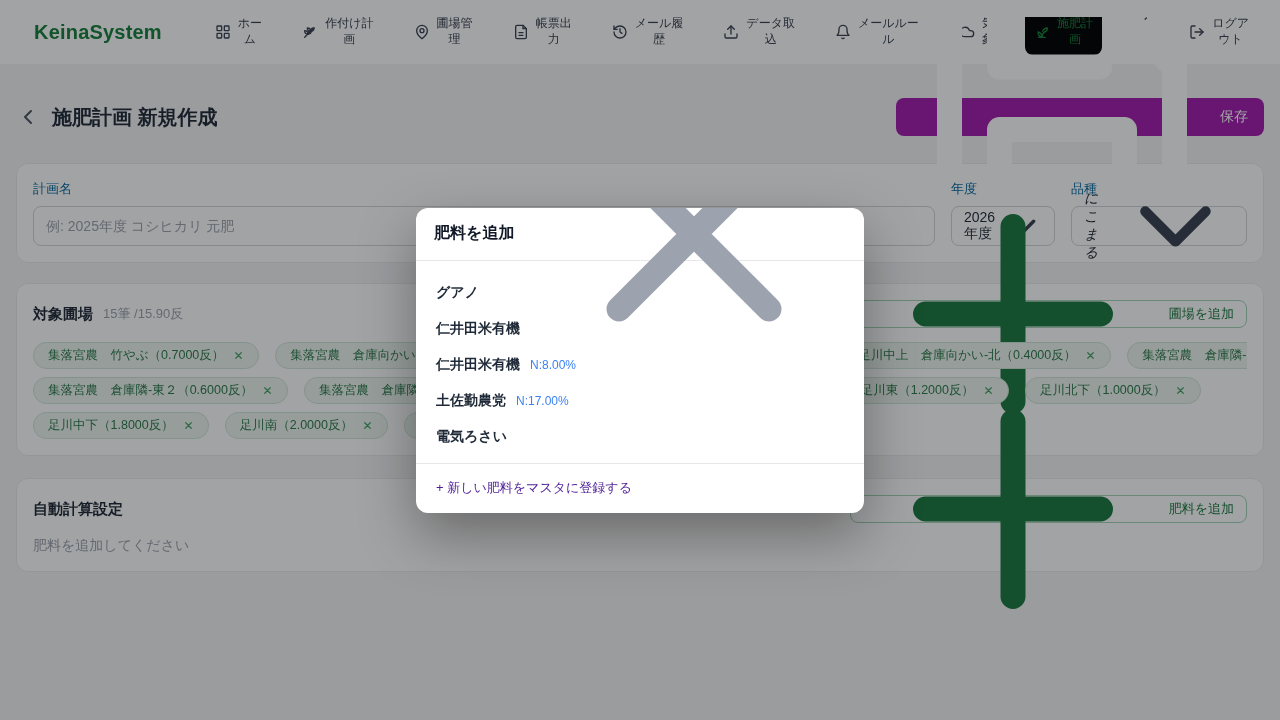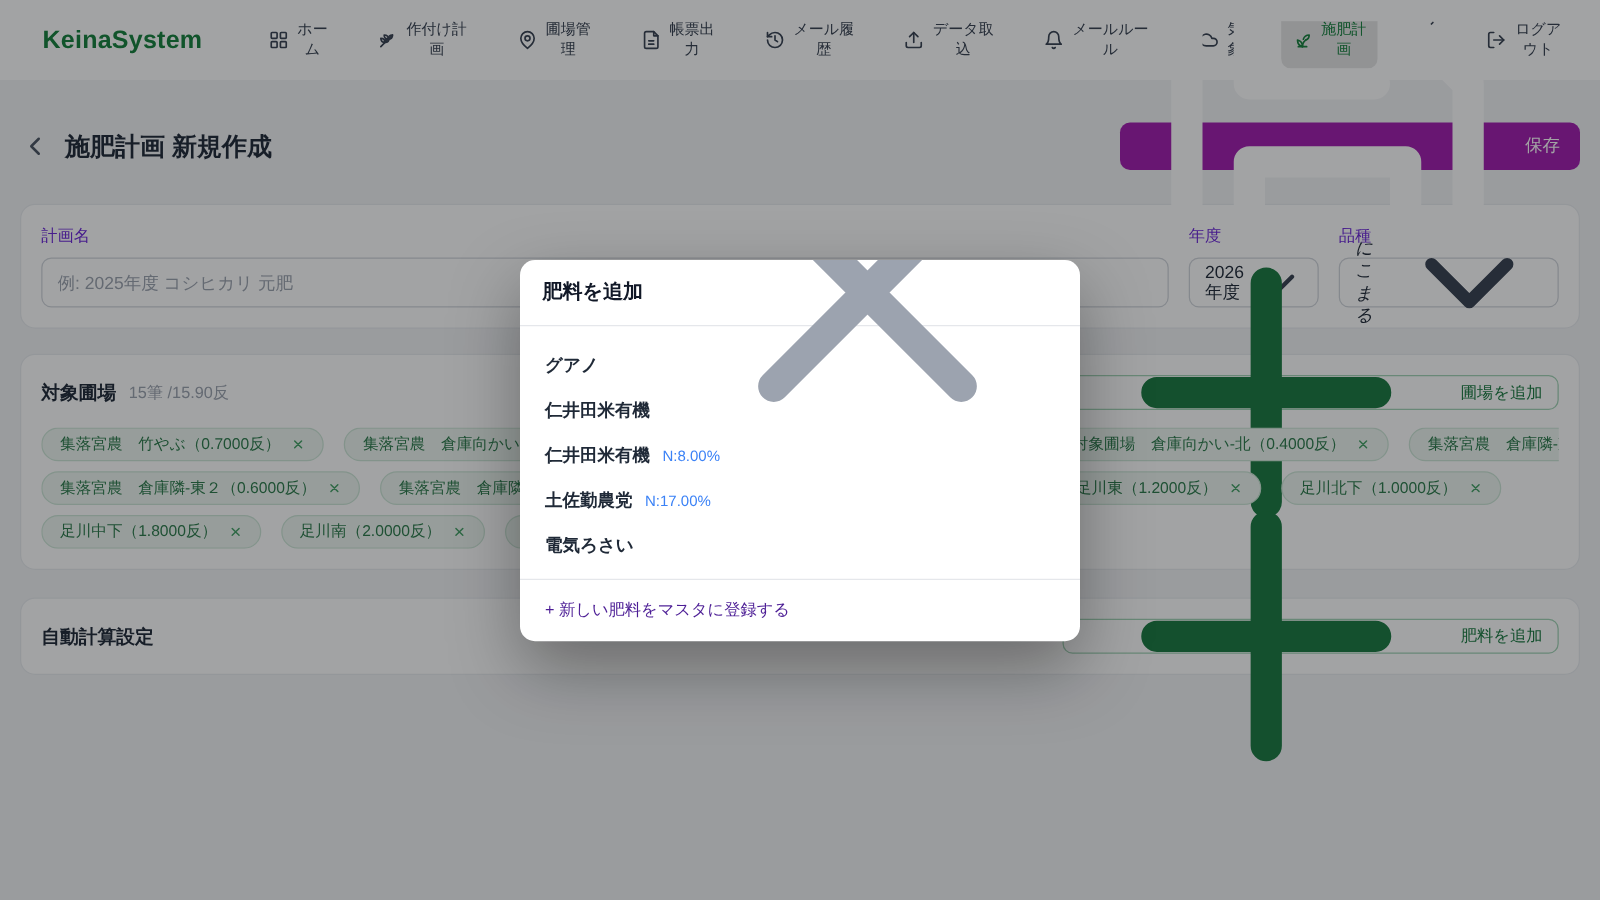--- a/index.html
+++ b/index.html
@@ -5,41 +5,41 @@
   * { margin:0; padding:0; box-sizing:border-box; }
   html,body { width:1280px; height:720px; overflow:hidden; }
   body { font-family:"Liberation Sans", sans-serif; background:#f3f4f6; position:relative; color:#1f2937; }
 
   
   .header { height:64px; background:#ffffff; display:flex; align-items:center; padding:0 22px 0 34px; }
   .logo { font-size:20px; font-weight:bold; color:#15803d; letter-spacing:.2px; }
   .nav { flex:1; margin-left:44px; display:flex; align-items:flex-start; justify-content:space-between; }
   .nav-item { display:flex; align-items:center; gap:7px; color:#374151; font-size:12px; cursor:pointer;
               padding:7px 9px; border-radius:8px; }
-  .nav-item.active { background:#e5e5e5; color:#15803d; }
+  .nav-item.active { background:#000000; color:#15803d; }
   .nav-icon { width:16px; height:16px; flex:0 0 auto; display:inline-flex; }
   .nav-icon svg { width:16px; height:16px; }
   .nav-label { white-space:pre-line; text-align:center; line-height:1.3; }
 
   
   .main { padding:0 16px; }
   .title-row { margin-top:34px; display:flex; align-items:center; gap:12px; }
   .back-btn { width:24px; height:24px; display:flex; align-items:center; justify-content:center;
               color:#4b5563; cursor:pointer; background:none; border:none; }
   .back-btn svg { width:20px; height:20px; }
   .page-title { font-size:20px; font-weight:bold; color:#1f2937; }
   .save-btn { margin-left:auto; display:flex; align-items:center; gap:8px; background:#a21caf; color:#fff;
               border:none; border-radius:8px; padding:0 16px; height:38px; font-size:14px; cursor:pointer;
               font-family:inherit; }
   .save-btn svg { width:16px; height:16px; }
 
   .card { background:#fff; border:1px solid #e9ecef; border-radius:12px; padding:16px; }
   .card1 { margin-top:27px; display:flex; gap:16px; }
   .fgroup-name { flex:1; }
-  .flabel { font-size:13px; color:#6d28d9; margin-bottom:8px; }
+  .flabel { font-size:13px; color:#0369a1; margin-bottom:8px; }
   .text-input { width:100%; height:40px; border:1px solid #d1d5db; border-radius:8px; padding:0 12px;
                 font-size:14px; font-family:inherit; color:#1f2937; background:#fff; }
   .text-input::placeholder { color:#9ca3af; }
   .select { height:40px; border:1px solid #d1d5db; border-radius:8px; background:#fff; display:flex;
             align-items:center; justify-content:space-between; padding:0 10px 0 12px; font-size:14px;
             cursor:pointer; gap:8px; }
   .select svg { width:14px; height:14px; color:#374151; }
   .w-year { width:104px; }
   .w-variety { width:176px;font-style:italic; }
 
@@ -300,21 +300,21 @@
     <span class="chip-label">集落宮農　倉庫向かい-西（0.4000反）</span>
     <span class="chip-x">
               <span style="display:flex;width:11px;height:11px">
                 <svg viewBox="0 0 24 24" fill="none" stroke="currentColor" stroke-width="2.6" stroke-linecap="round" stroke-linejoin="round" style="width:100%;height:100%">
                   <path d="M18 6 6 18M6 6l12 12"></path>
                 </svg>
               </span>
             </span>
   </span>
           <span class="chip">
-    <span class="chip-label">対象圃場　倉庫向かい-北（0.4000反）</span>
+    <span class="chip-label">足川中上　倉庫向かい-北（0.4000反）</span>
     <span class="chip-x">
               <span style="display:flex;width:11px;height:11px">
                 <svg viewBox="0 0 24 24" fill="none" stroke="currentColor" stroke-width="2.6" stroke-linecap="round" stroke-linejoin="round" style="width:100%;height:100%">
                   <path d="M18 6 6 18M6 6l12 12"></path>
                 </svg>
               </span>
             </span>
   </span>
           <span class="chip">
     <span class="chip-label">集落宮農　倉庫隣-東１（0.6000反）</span>
@@ -423,20 +423,21 @@
       <span class="sec-title">自動計算設定</span>
       <button class="outline-btn">
         <span style="display:flex">
             <svg viewBox="0 0 24 24" fill="none" stroke="currentColor" stroke-width="2" stroke-linecap="round" stroke-linejoin="round" style="width:100%;height:100%">
               <path d="M12 5v14M5 12h14"></path>
             </svg>
           </span>
         <span>肥料を追加</span>
       </button>
     </div>
+    <div class="empty-text">肥料を追加してください</div>
   </section>
 </main>
 
 <div class="overlay"></div>
 <div class="modal-wrap">
   <div class="modal">
     <div class="modal-head">
       <span class="modal-title">肥料を追加</span>
       <button class="modal-close">
         <span style="display:flex">

